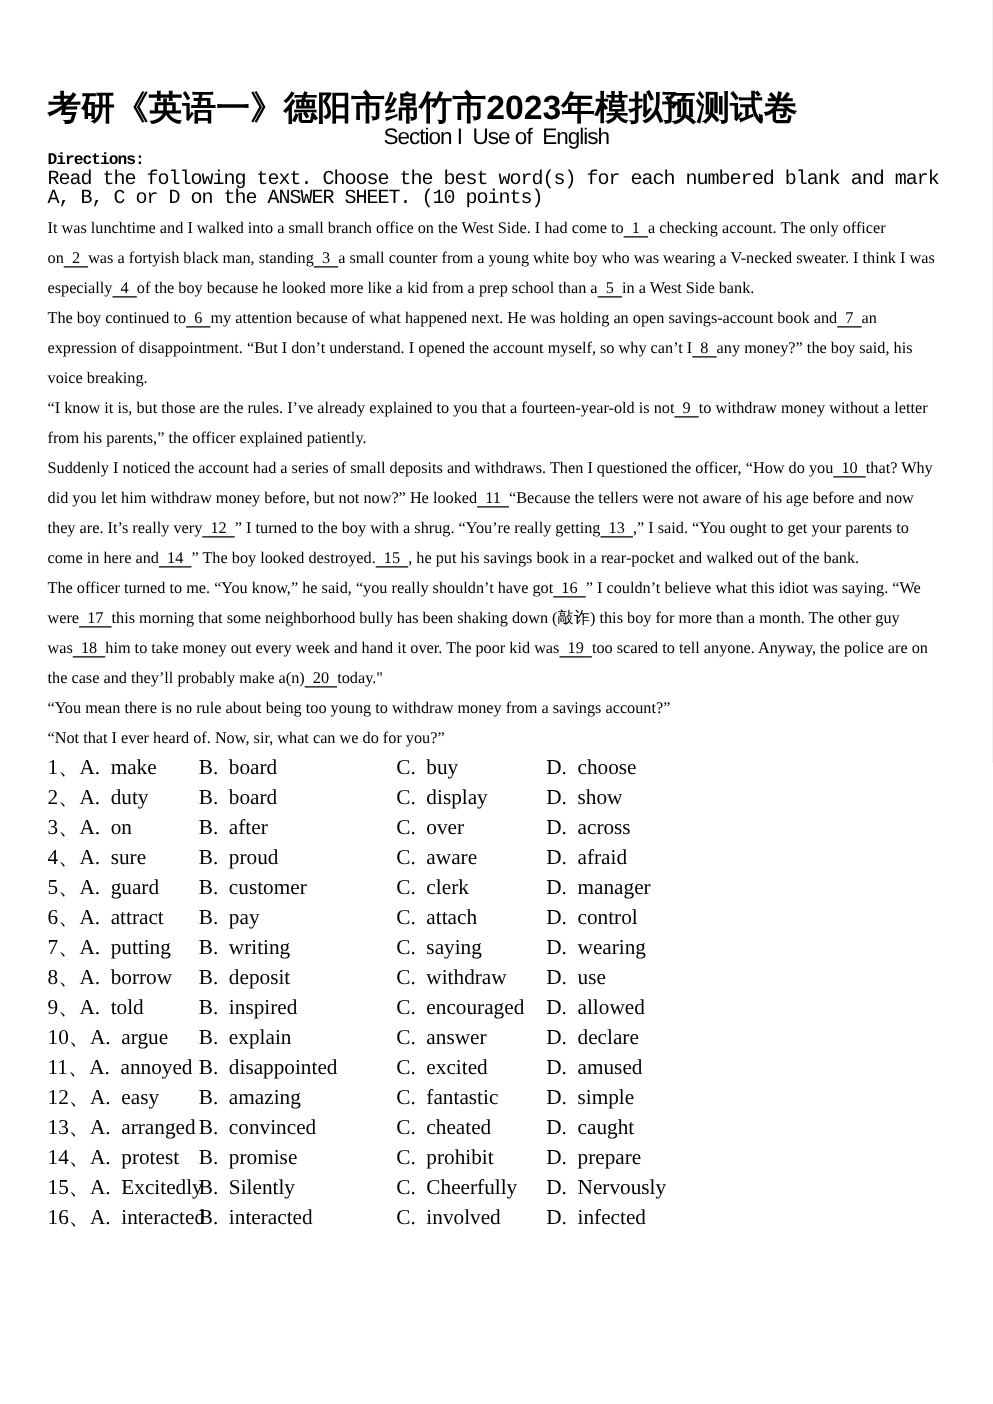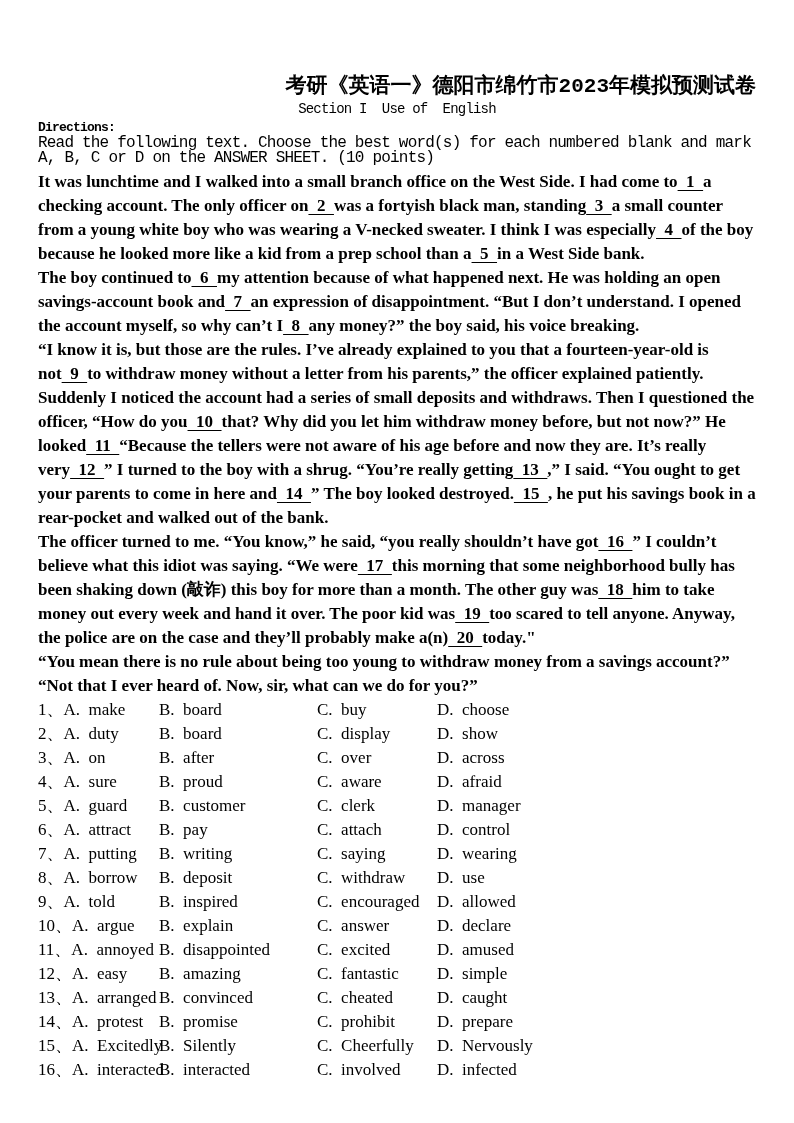--- a/index.html
+++ b/index.html
@@ -7,31 +7,31 @@
     width: 794px;
     height: 1123px;
     margin: 0 auto;
     background: #ffffff;
     box-sizing: border-box;
     padding: 73px 38px 0 38px;
     color: #000;
     overflow: hidden;
   }
   .title {
-    font-family: Liberation Mono, monospace;
+    font-family: Liberation Sans, sans-serif;
     font-weight: bold;
-    font-size: 21px;
+    font-size: 27px;
     line-height: 27px;
-    text-align: right;
+    text-align: left;
     margin: 0;
     white-space: pre;
   }
   .section-heading {
-    font-family: Liberation Mono, monospace;
-    font-size: 14px;
+    font-family: Liberation Sans, sans-serif;
+    font-size: 18px;
     letter-spacing: -0.8px;
     line-height: 17px;
     text-align: center;
     white-space: pre;
     margin: 1px 0 2px 0;
   }
   .directions-label {
     font-family: "Liberation Mono", monospace;
     font-weight: bold;
     font-size: 13px;
@@ -40,24 +40,23 @@
   }
   .directions-text {
     font-family: "Liberation Mono", monospace;
     font-size: 16px;
     letter-spacing: -0.8px;
     line-height: 15.5px;
     margin-bottom: 3px;
   }
   .passage p {
     font-family: "Liberation Serif", serif;
-    font-size: 17px;
+    font-size: 13px;
     line-height: 24px;
     margin: 0;
-    font-weight: bold;
   }
   .blank {
     text-decoration: underline;
     text-decoration-thickness: 1px;
     text-underline-offset: 3px;
     white-space: pre;
   }
   .questions { margin: 0; }
   .q-row {
     display: grid;

